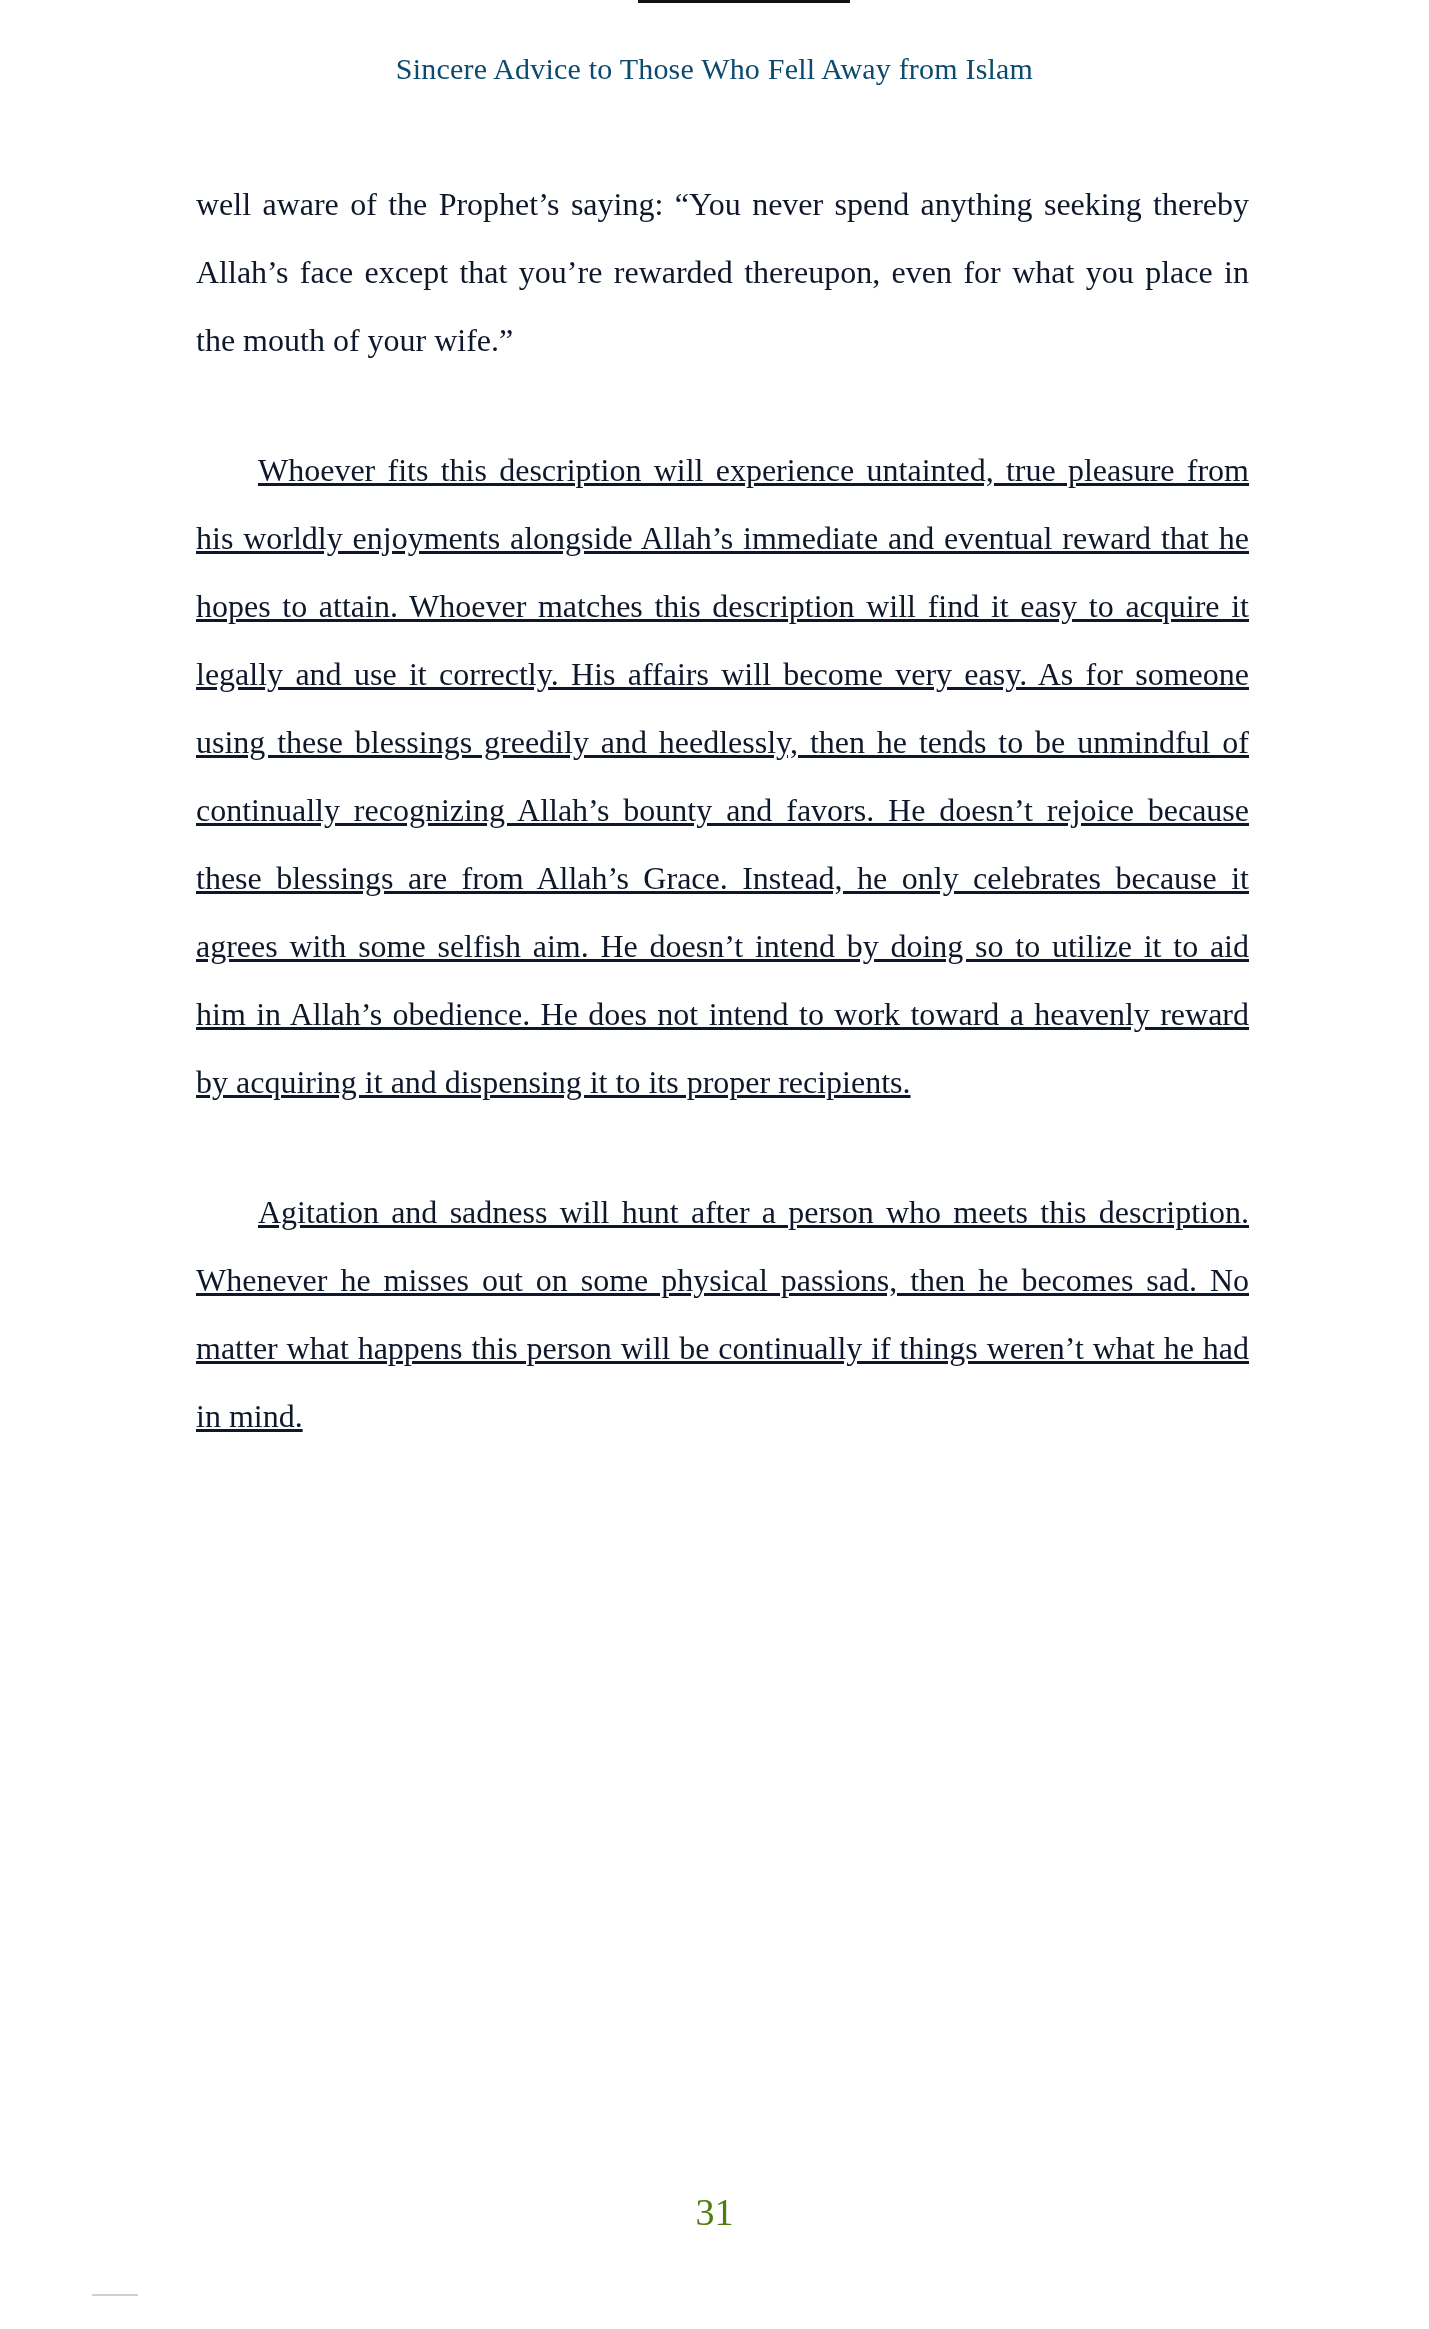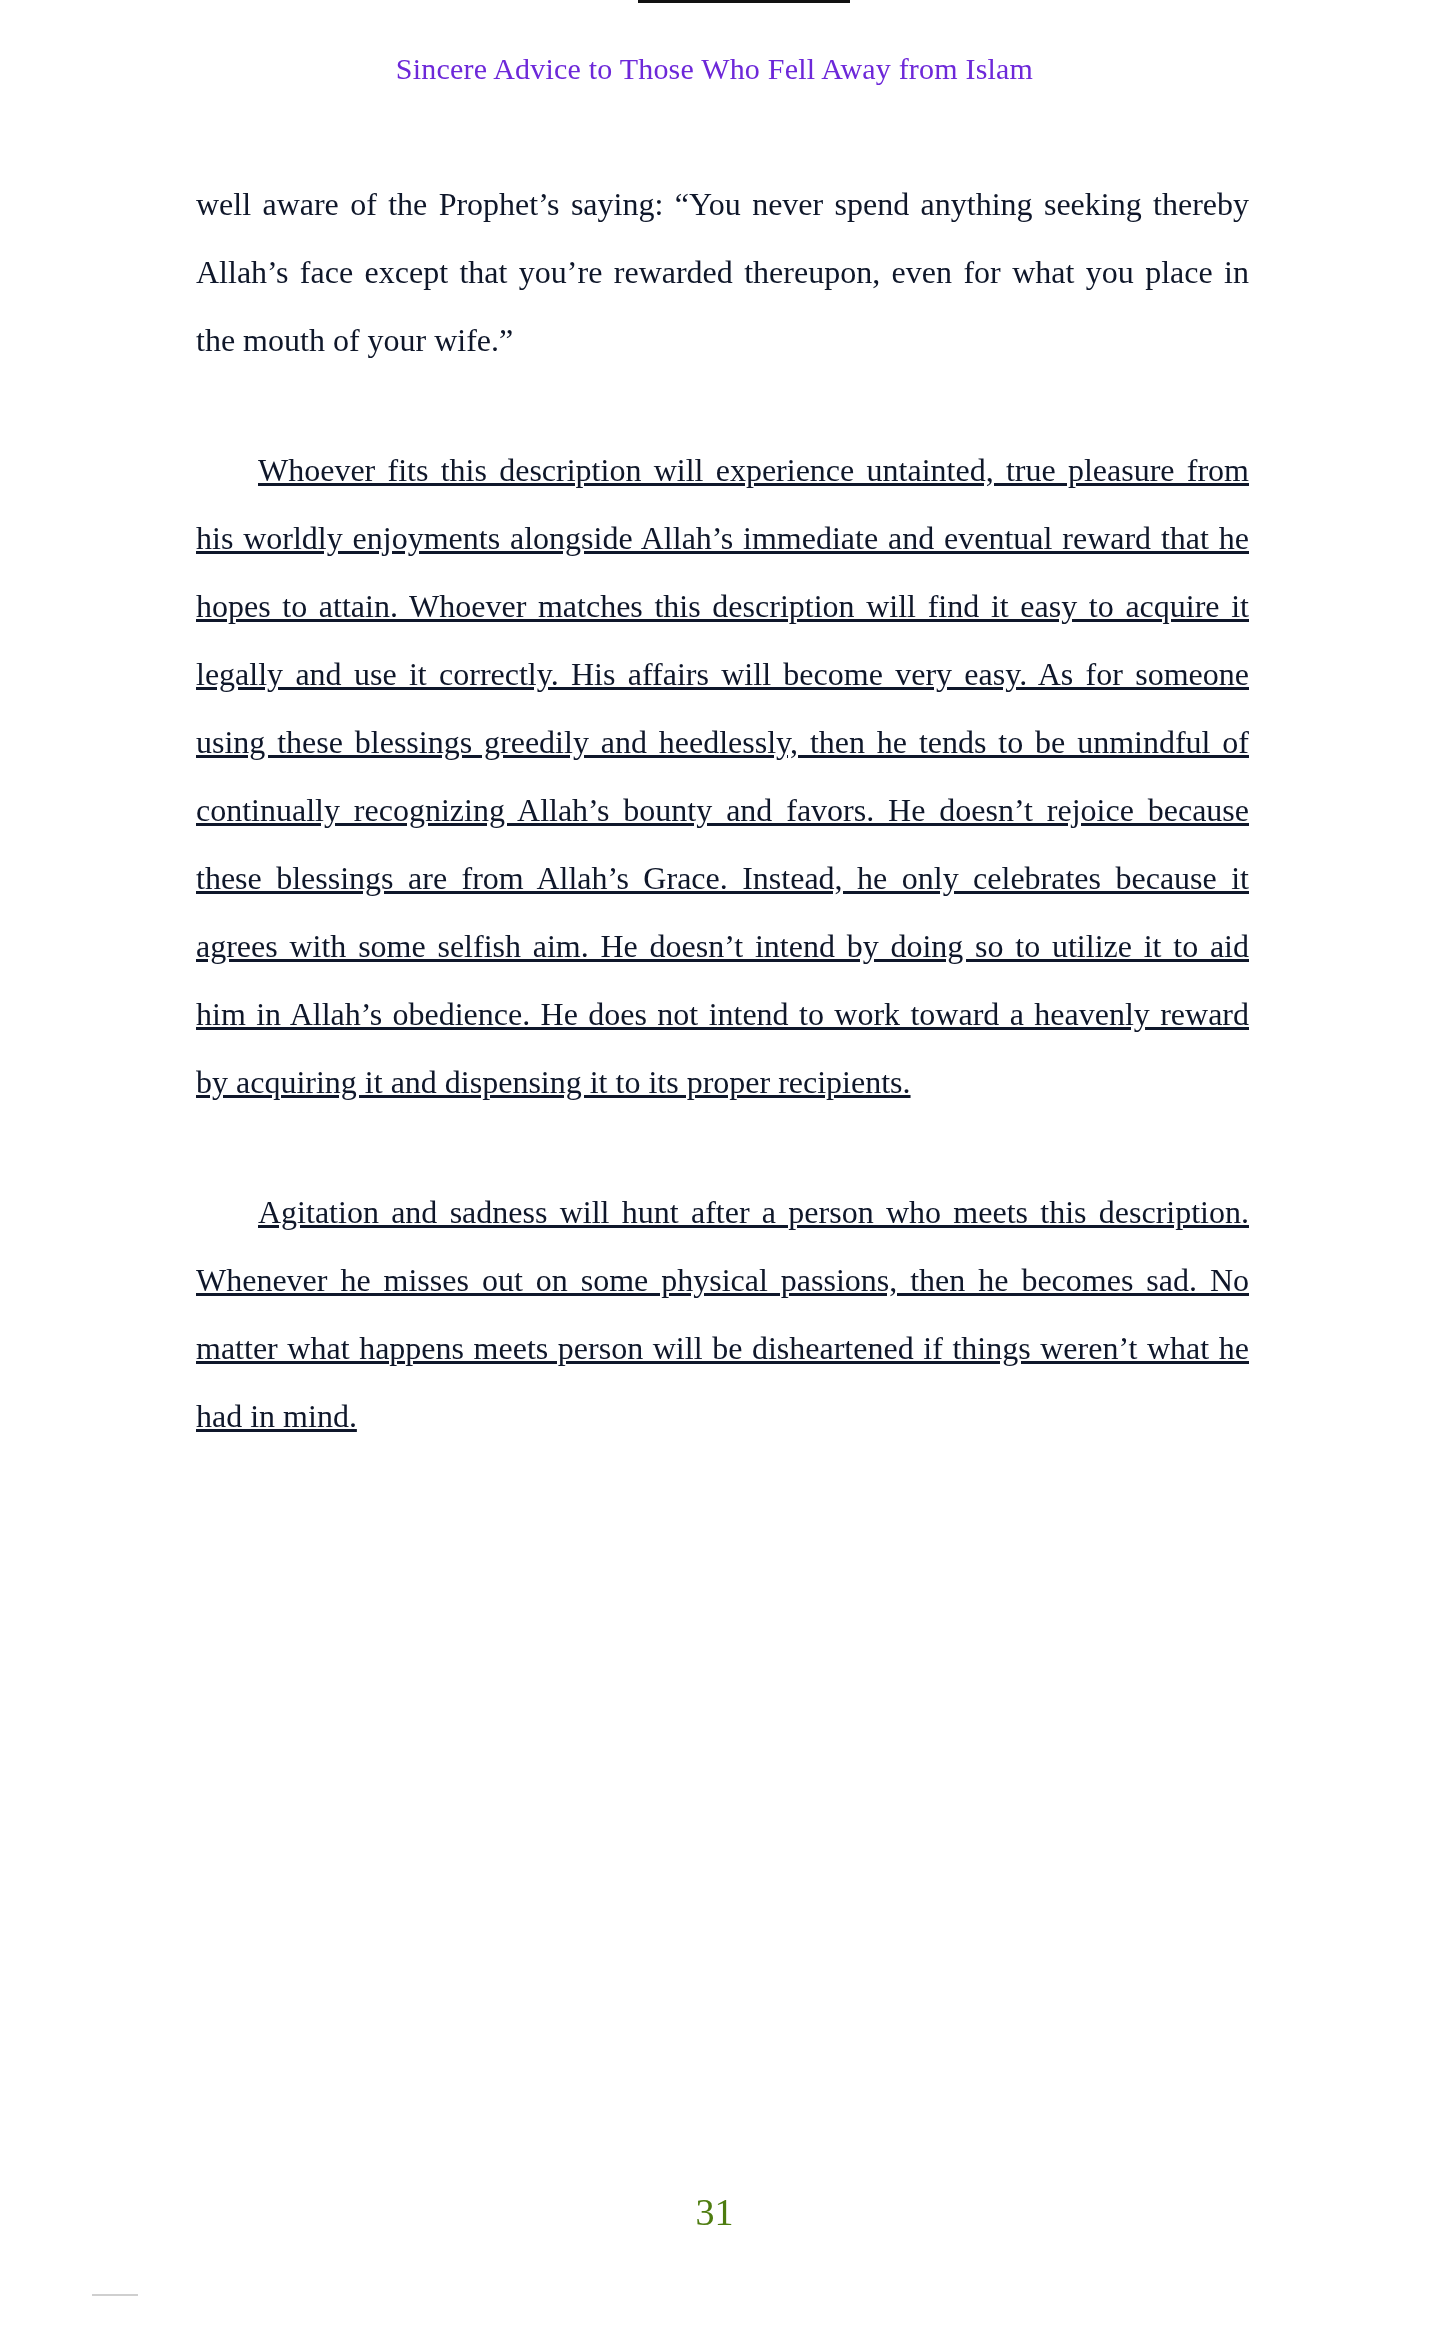--- a/index.html
+++ b/index.html
@@ -26,21 +26,21 @@
     background: #111111;
   }
   .running-head {
     position: absolute;
     top: 52px;
     left: 0;
     width: 1429px;
     text-align: center;
     font-size: 30px;
     letter-spacing: 0.2px;
-    color: #6d28d9;
+    color: #0c4a6e;
   }
   .body-block {
     position: absolute;
     top: 170px;
     left: 196px;
     width: 1053px;
   }
   p.para {
     margin: 0;
     font-size: 32px;
@@ -80,20 +80,20 @@
 
 <div class="page">
 
   <div class="top-rule"></div>
 
   <div class="running-head">Sincere Advice to Those Who Fell Away from Islam</div>
 
   <div class="body-block">
     <p class="para">well aware of the Prophet’s saying: “You never spend anything seeking thereby Allah’s face except that you’re rewarded thereupon, even for what you place in the mouth of your wife.”</p>
     <p class="para indent spaced">Whoever fits this description will experience untainted, true pleasure from his worldly enjoyments alongside Allah’s immediate and eventual reward that he hopes to attain.  Whoever matches this description will find it easy to acquire it legally and use it correctly.  His affairs will become very easy.  As for someone using these blessings greedily and heedlessly, then he tends to be unmindful of continually recognizing Allah’s bounty and favors.  He doesn’t rejoice because these blessings are from Allah’s Grace. Instead, he only celebrates because it agrees with some selfish aim. He doesn’t intend by doing so to utilize it to aid him in Allah’s obedience.  He does not intend to work toward a heavenly reward by acquiring it and dispensing it to its proper recipients.</p>
-    <p class="para indent spaced">Agitation and sadness will hunt after a person who meets this description.  Whenever he misses out on some physical passions, then he becomes sad.  No matter what happens meets person will be disheartened if things weren’t what he had in mind.</p>
+    <p class="para indent spaced">Agitation and sadness will hunt after a person who meets this description.  Whenever he misses out on some physical passions, then he becomes sad.  No matter what happens this person will be continually if things weren’t what he had in mind.</p>
   </div>
 
   <div class="folio">31</div>
 
   <div class="edge-mark"></div>
 
 </div>
 
 </body></html>

